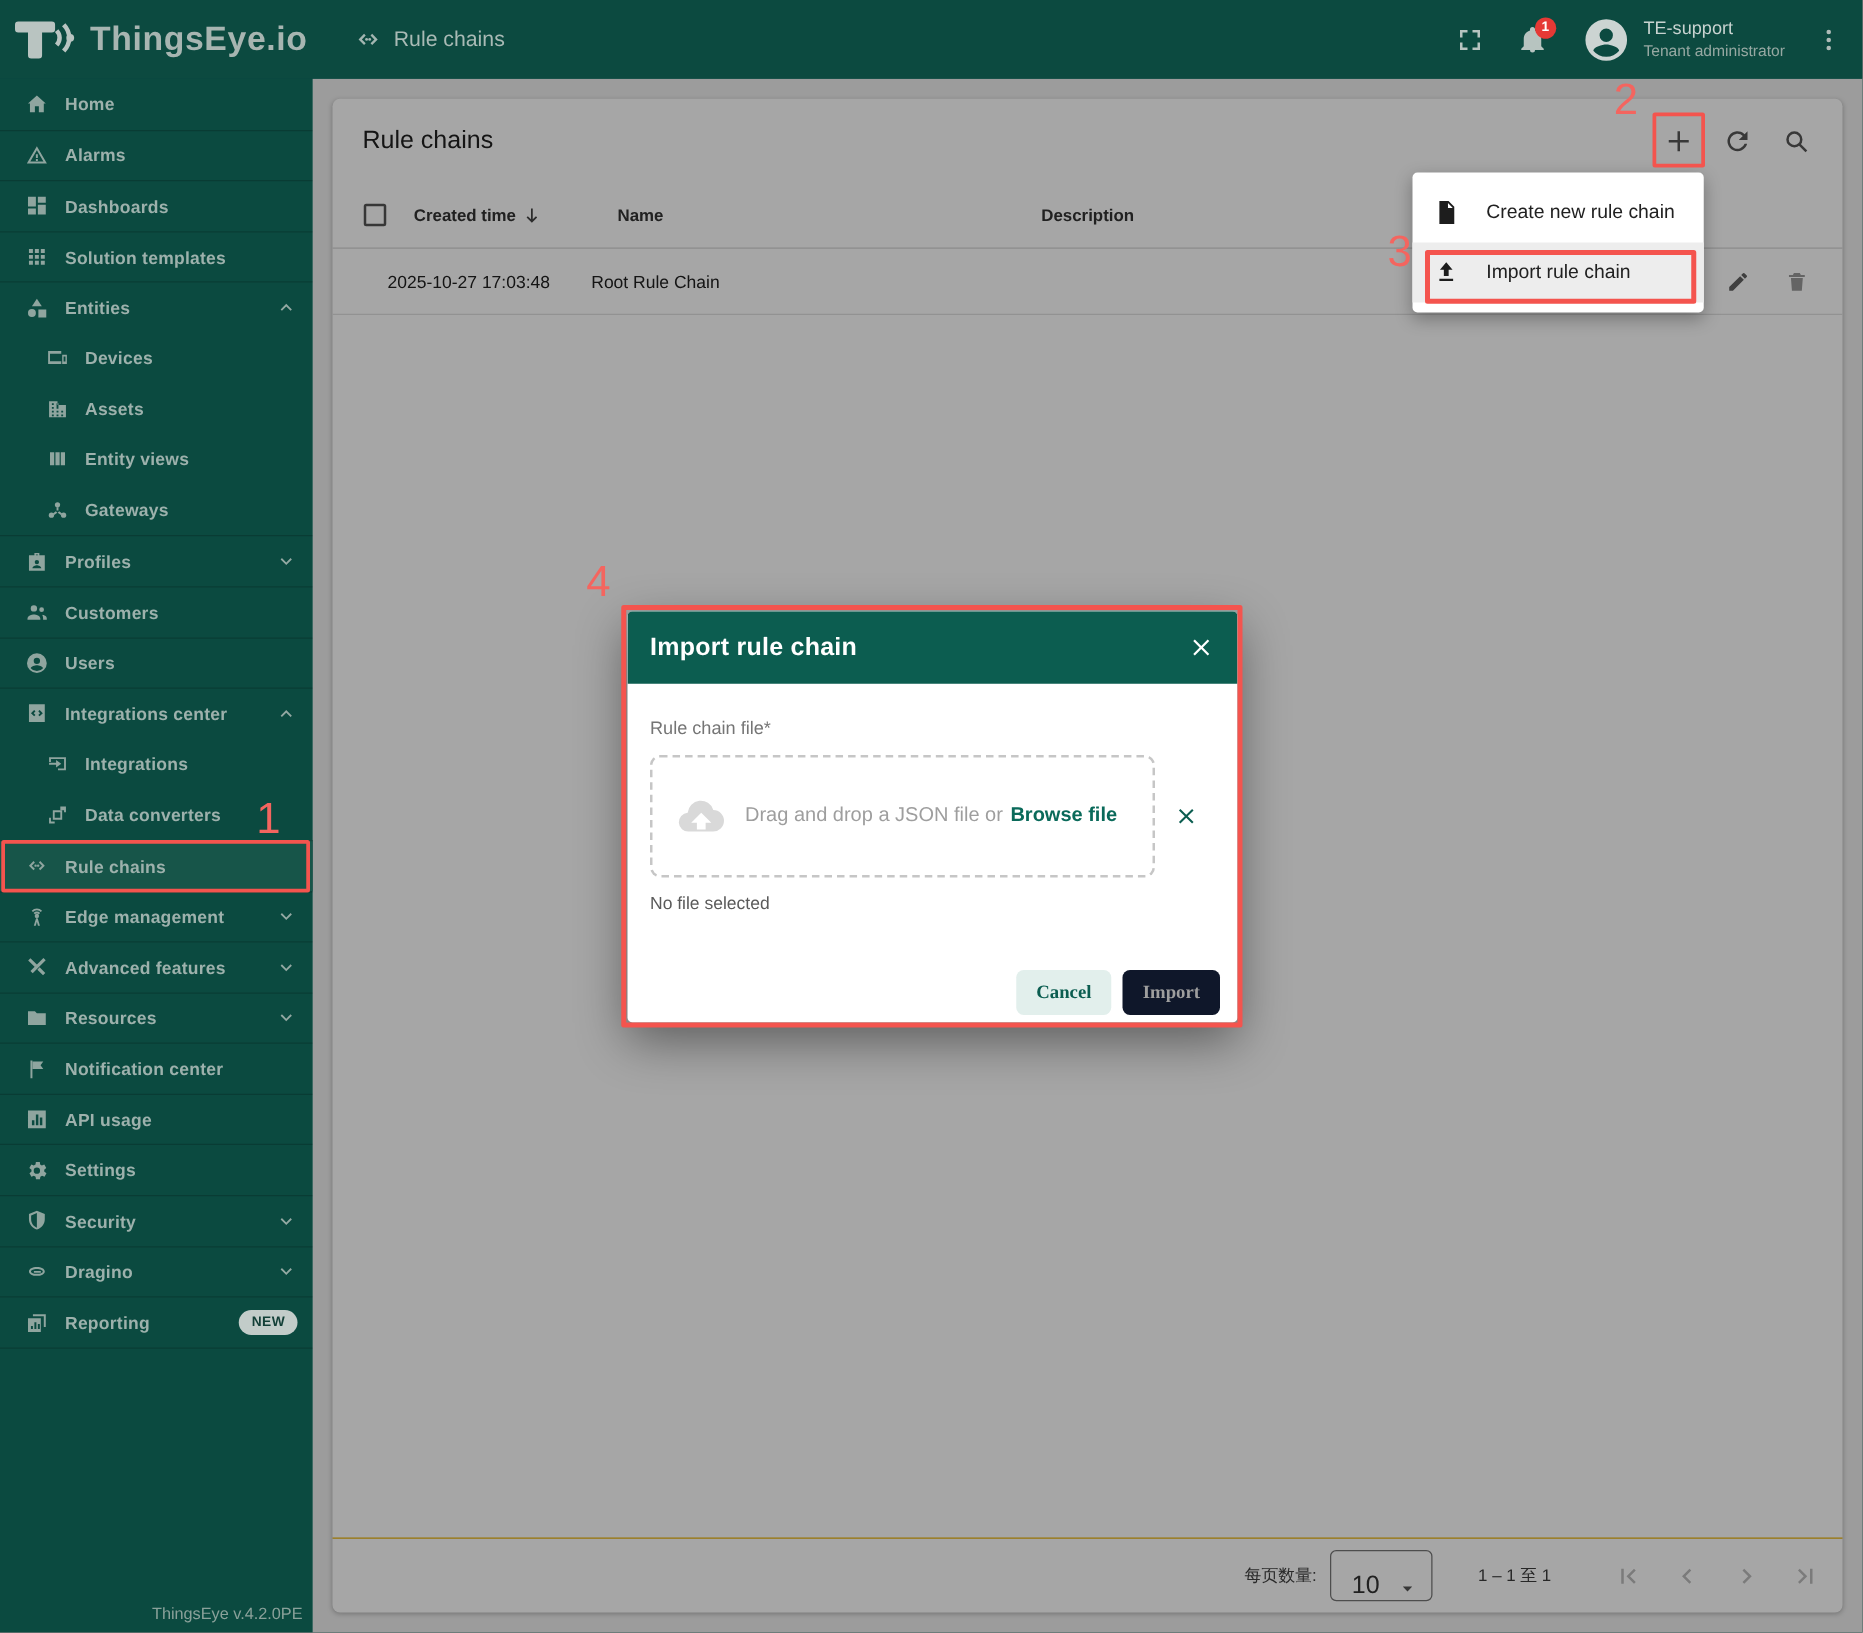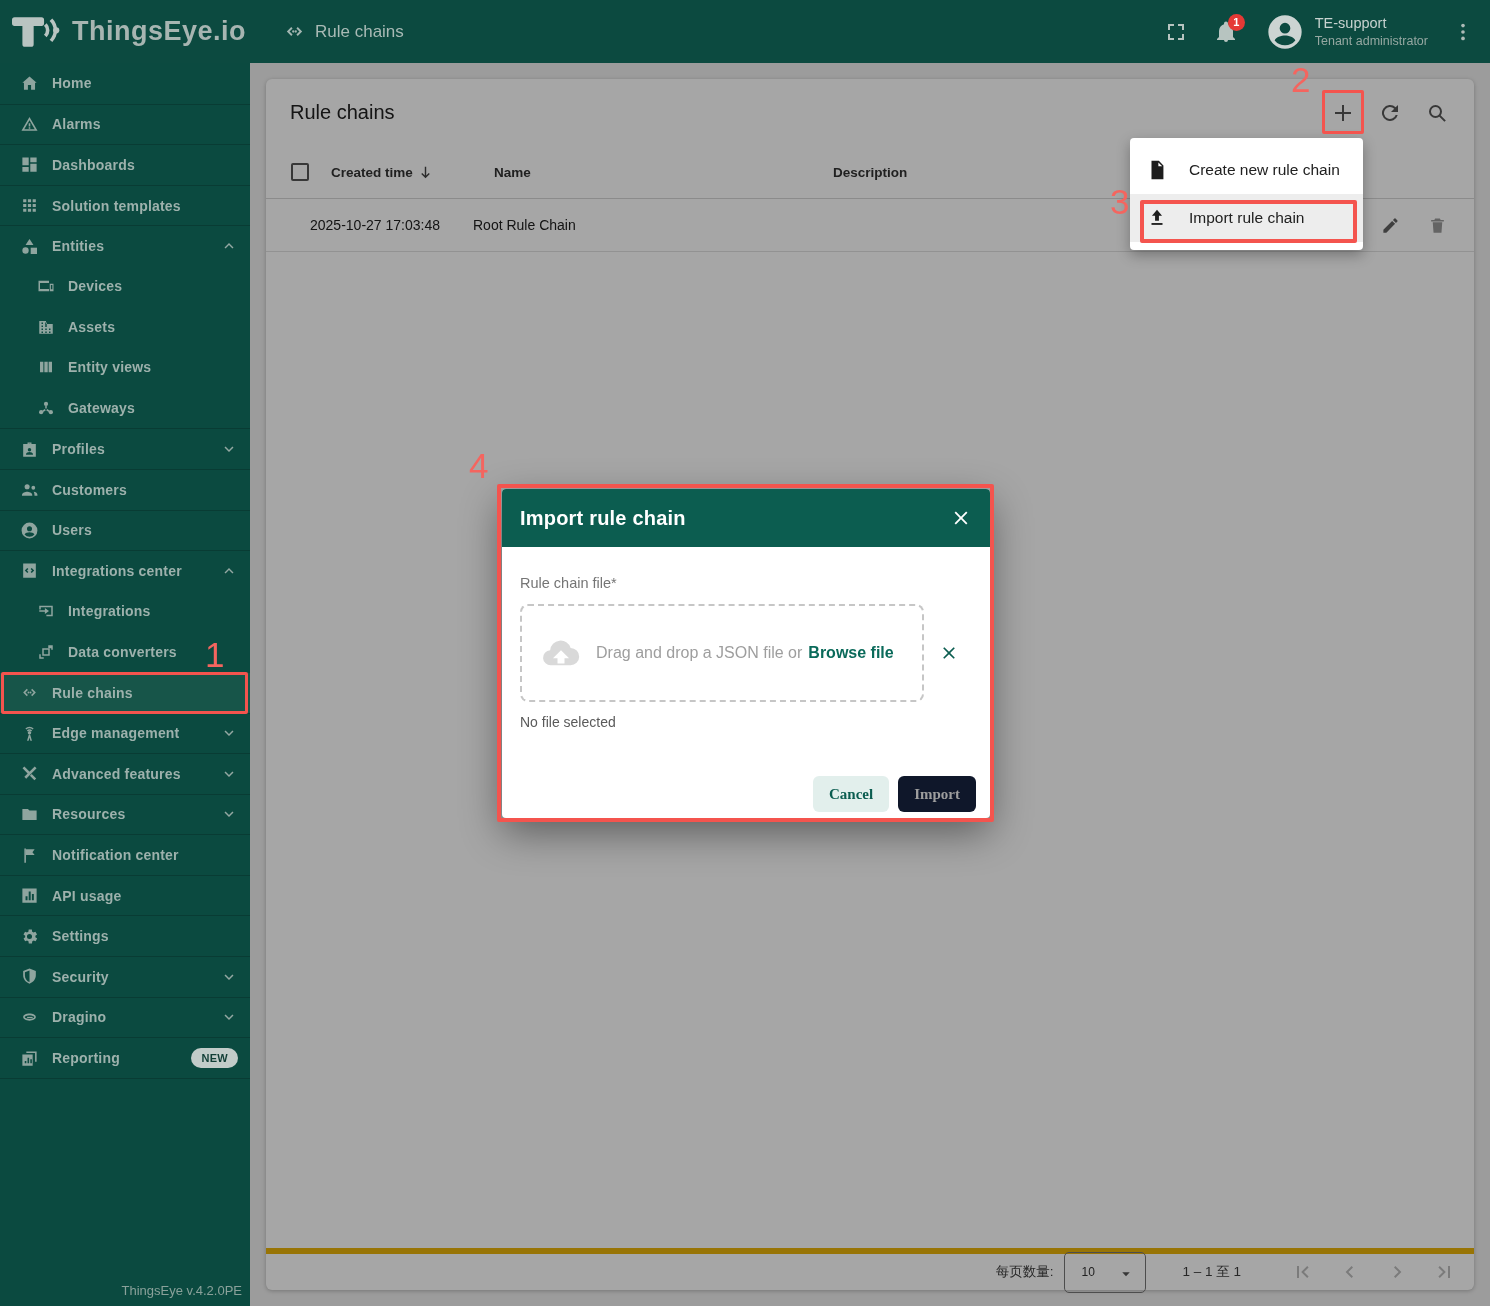--- a/index.html
+++ b/index.html
@@ -57,22 +57,22 @@
   .col-time { width:163px; margin-left:22px; display:flex; align-items:center; gap:4px; }
   .col-time .sort { width:17px; height:17px; color:#444; }
   .col-name { width:339px; }
   .col-desc { flex:1; }
   .trow .col-time { margin-left:44px; width:163px; }
   .row-actions { position:absolute; right:27px; display:flex; gap:28px; }
   .ra-icon { width:19px; height:19px; cursor:pointer; }
   .ra-icon.edit { color:#616161; }
   .ra-icon.del { color:#9a9a9a; }
 
-  .card-footer { position:absolute; left:0; right:0; bottom:0; height:42px; border-top:6px solid #eab308; display:flex; align-items:center; justify-content:flex-end; padding-right:18px; color:#424242; font-size:13.5px; }
-  .psel { display:flex; align-items:flex-start; justify-content:space-between; width:82px; height:41px; border:1px solid #777; border-radius:5px; margin:0 36px 0 11px; padding:12px 10px 0 16px; cursor:pointer; font-size:12px; color:#333; }
+  .card-footer { position:absolute; left:0; right:0; bottom:0; height:60px; border-top:1px solid #eab308; display:flex; align-items:center; justify-content:flex-end; padding-right:18px; color:#424242; font-size:13.5px; }
+  .psel { display:flex; align-items:flex-end; justify-content:space-between; width:82px; height:41px; border:1px solid #777; border-radius:5px; margin:0 36px 0 11px; padding:12px 10px 0 16px; cursor:pointer; font-size:20px; color:#333; }
   .psel .ic { width:18px; height:18px; color:#555; }
   .prange { margin-right:50px; color:#3d3d3d; }
   .pnav { display:flex; align-items:center; gap:23px; }
   .pnav .ic { width:24px; height:24px; color:#bdbdbd; cursor:pointer; }
 
   
   .dim { position:absolute; inset:0; background:rgba(0,0,0,.35); z-index:10; }
 
   
   .menu { position:absolute; left:880px; top:75px; width:233px; background:#fff; border-radius:4px; box-shadow:0 5px 14px rgba(0,0,0,.3); padding:8px 0; z-index:20; }

